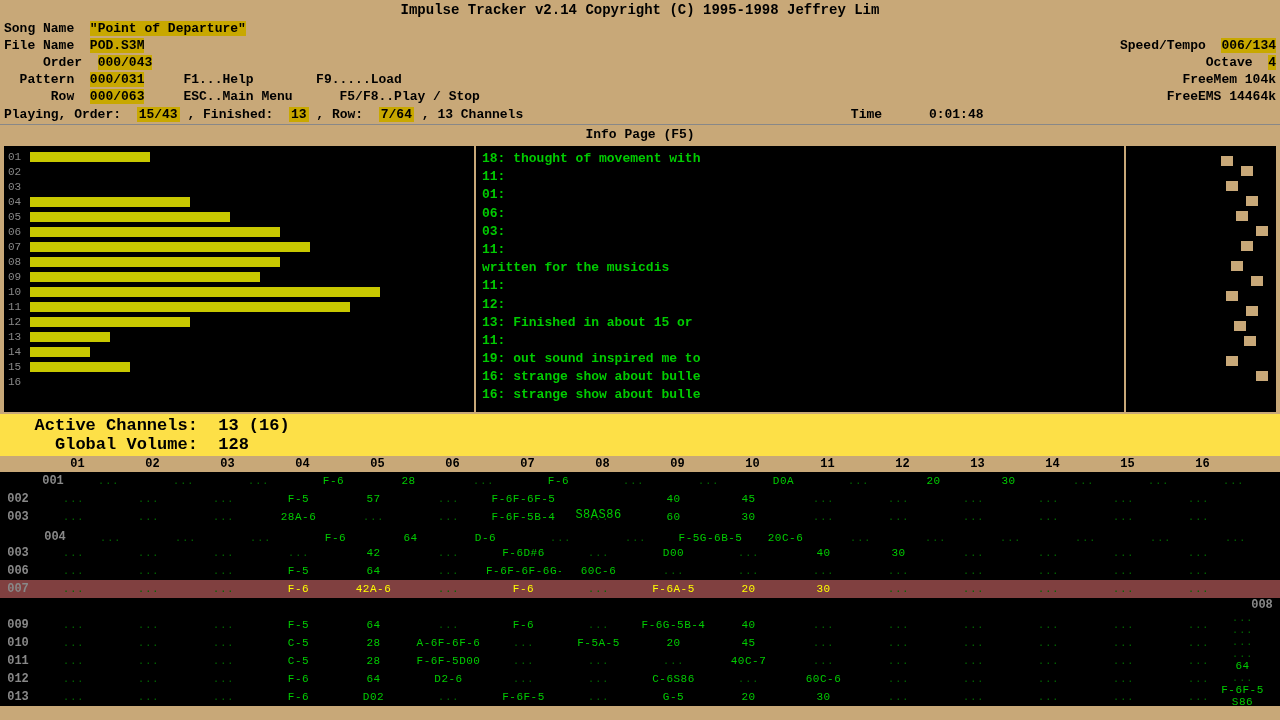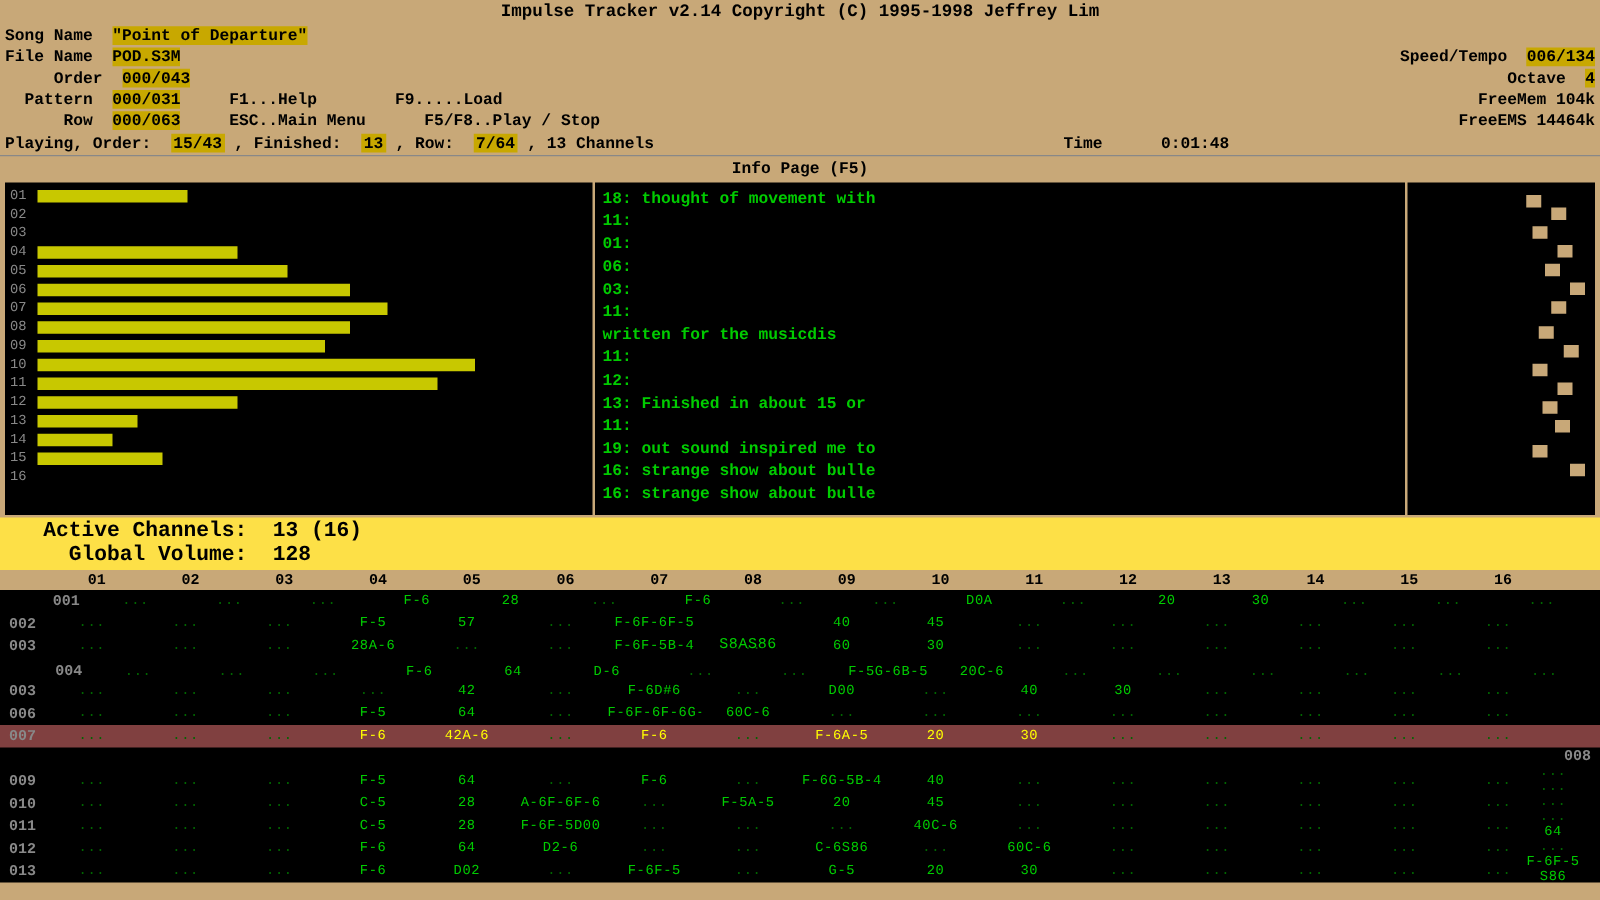--- a/index.html
+++ b/index.html
@@ -594,21 +594,21 @@
       <span style="color: rgb(136, 136, 136); font-size: 12px; width: 36px; text-align: center; flex-shrink: 0; font-weight: bold;">011</span>
       <span style="font-size: 11px; width: 75px; text-align: center; flex-shrink: 0; letter-spacing: 0.5px; overflow: hidden; white-space: nowrap; color: rgb(0, 102, 0);">...</span>
       <span style="font-size: 11px; width: 75px; text-align: center; flex-shrink: 0; letter-spacing: 0.5px; overflow: hidden; white-space: nowrap; color: rgb(0, 102, 0);">...</span>
       <span style="font-size: 11px; width: 75px; text-align: center; flex-shrink: 0; letter-spacing: 0.5px; overflow: hidden; white-space: nowrap; color: rgb(0, 102, 0);">...</span>
       <span style="font-size: 11px; width: 75px; text-align: center; flex-shrink: 0; letter-spacing: 0.5px; overflow: hidden; white-space: nowrap; color: rgb(0, 204, 0);">C-5</span>
       <span style="font-size: 11px; width: 75px; text-align: center; flex-shrink: 0; letter-spacing: 0.5px; overflow: hidden; white-space: nowrap; color: rgb(0, 204, 0);">28</span>
       <span style="font-size: 11px; width: 75px; text-align: center; flex-shrink: 0; letter-spacing: 0.5px; overflow: hidden; white-space: nowrap; color: rgb(0, 204, 0);">F-6F-5D00</span>
       <span style="font-size: 11px; width: 75px; text-align: center; flex-shrink: 0; letter-spacing: 0.5px; overflow: hidden; white-space: nowrap; color: rgb(0, 102, 0);">...</span>
       <span style="font-size: 11px; width: 75px; text-align: center; flex-shrink: 0; letter-spacing: 0.5px; overflow: hidden; white-space: nowrap; color: rgb(0, 102, 0);">...</span>
       <span style="font-size: 11px; width: 75px; text-align: center; flex-shrink: 0; letter-spacing: 0.5px; overflow: hidden; white-space: nowrap; color: rgb(0, 102, 0);">...</span>
-      <span style="font-size: 11px; width: 75px; text-align: center; flex-shrink: 0; letter-spacing: 0.5px; overflow: hidden; white-space: nowrap; color: rgb(0, 204, 0);">40C-6</span>
+      <span style="font-size: 11px; width: 75px; text-align: center; flex-shrink: 0; letter-spacing: 0.5px; overflow: hidden; white-space: nowrap; color: rgb(0, 204, 0);">40C-7</span>
       <span style="font-size: 11px; width: 75px; text-align: center; flex-shrink: 0; letter-spacing: 0.5px; overflow: hidden; white-space: nowrap; color: rgb(0, 102, 0);">...</span>
       <span style="font-size: 11px; width: 75px; text-align: center; flex-shrink: 0; letter-spacing: 0.5px; overflow: hidden; white-space: nowrap; color: rgb(0, 102, 0);">...</span>
       <span style="font-size: 11px; width: 75px; text-align: center; flex-shrink: 0; letter-spacing: 0.5px; overflow: hidden; white-space: nowrap; color: rgb(0, 102, 0);">...</span>
       <span style="font-size: 11px; width: 75px; text-align: center; flex-shrink: 0; letter-spacing: 0.5px; overflow: hidden; white-space: nowrap; color: rgb(0, 102, 0);">...</span>
       <span style="font-size: 11px; width: 75px; text-align: center; flex-shrink: 0; letter-spacing: 0.5px; overflow: hidden; white-space: nowrap; color: rgb(0, 102, 0);">...</span>
       <span style="font-size: 11px; width: 75px; text-align: center; flex-shrink: 0; letter-spacing: 0.5px; overflow: hidden; white-space: nowrap; color: rgb(0, 102, 0);">...</span>
     </div>
     <div style="display: flex; align-items: center; height: 18px;">
       <span style="color: rgb(136, 136, 136); font-size: 12px; width: 36px; text-align: center; flex-shrink: 0; font-weight: bold;">012</span>
       <span style="font-size: 11px; width: 75px; text-align: center; flex-shrink: 0; letter-spacing: 0.5px; overflow: hidden; white-space: nowrap; color: rgb(0, 102, 0);">...</span>

